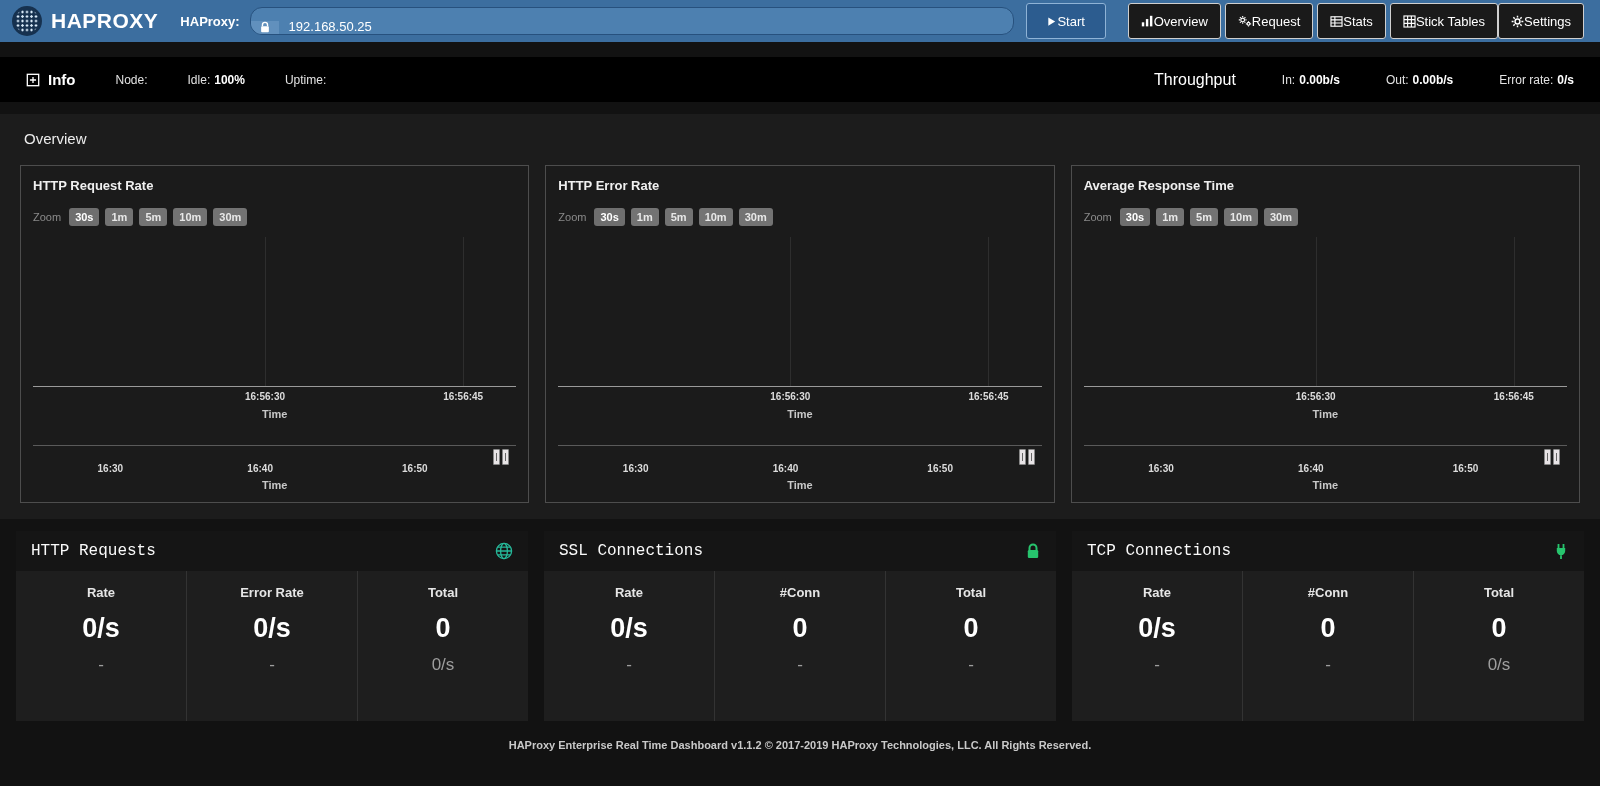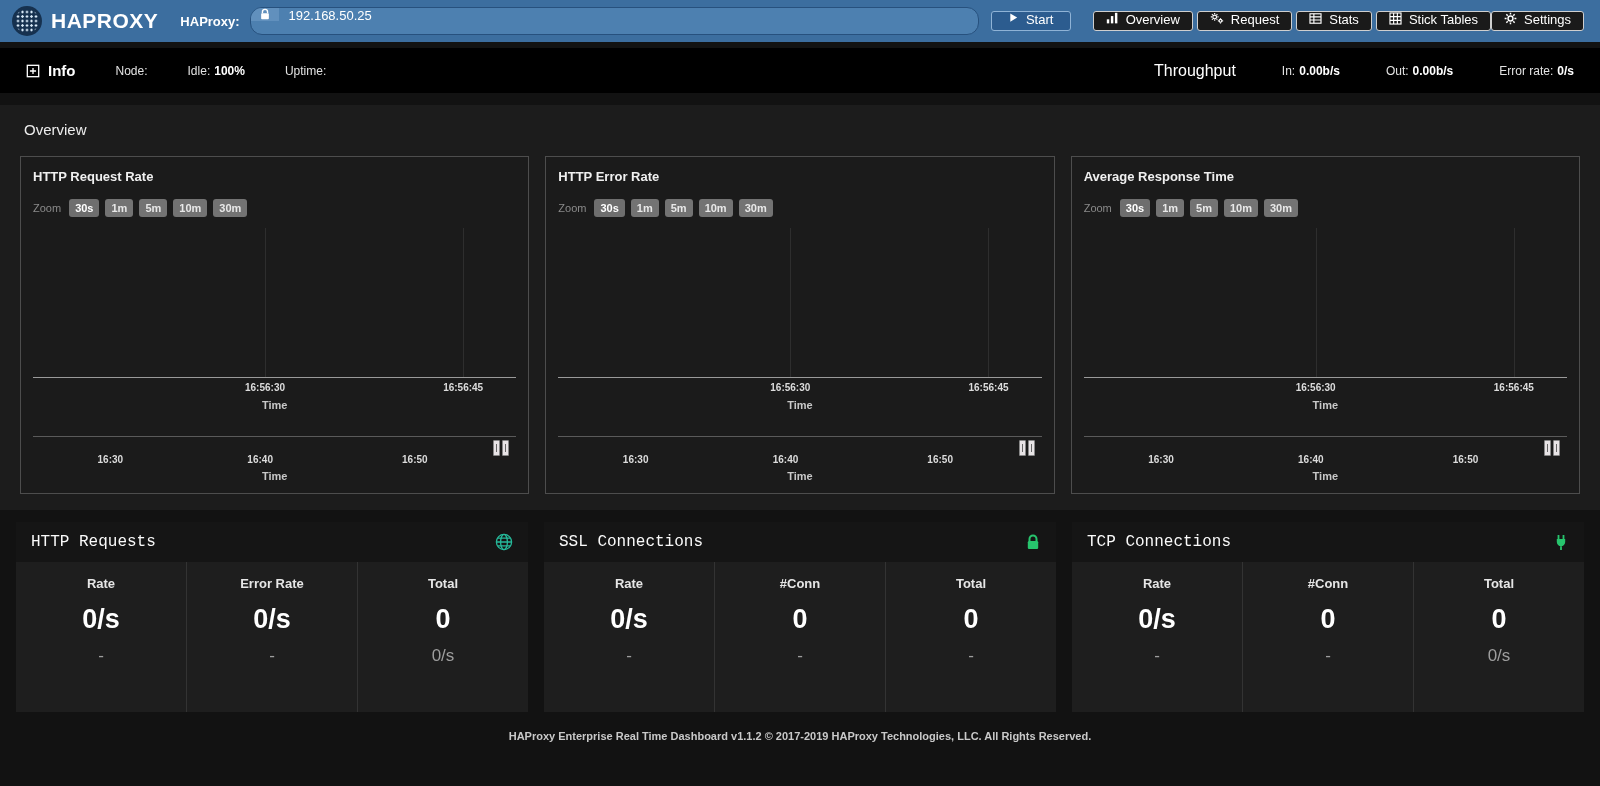--- a/index.html
+++ b/index.html
@@ -12,34 +12,34 @@
   .icon { display:inline-flex; align-items:center; justify-content:center; line-height:0; }
 
   
   .navbar { height:42px; background:#3c6e9f; display:flex; align-items:center; padding:0 12px; }
   .logo { width:30px; height:30px; border-radius:50%; background:#16314f; position:relative; flex:0 0 auto; }
   .logo::after { content:""; position:absolute; inset:3px; border-radius:50%;
     background-image:radial-gradient(#d8e9f8 0.9px, rgba(216,233,248,0) 1.4px);
     background-size:4.5px 4.5px; background-position:center; }
   .brand { font-size:21px; font-weight:bold; letter-spacing:.5px; margin-left:9px; }
   .hap-label { font-size:13px; font-weight:bold; margin-left:22px; white-space:nowrap; }
-  .addr-group { display:flex; align-items:flex-start; height:28px; margin-left:10px; flex:1;
+  .addr-group { display:flex; align-items:flex-end; height:28px; margin-left:10px; flex:1;
     border:1px solid #27517e; border-radius:12px; overflow:hidden; background:#4d80b0; }
   .addr-lock { width:28px; background:#6190bd; display:flex; align-items:center; justify-content:center; flex:0 0 auto; color:#fff; }
   .addr-input { flex:1; background:transparent; border:none; outline:none; color:#fff;
     font-size:13px; padding:0 10px; font-family:inherit; }
-  .btn { display:inline-flex; align-items:flex-start; gap:7px; height:20px; padding:0 12px;
+  .btn { display:inline-flex; align-items:center; height:36px; padding:0 12px;
     border-radius:3px; font-size:13px; color:#fff; cursor:pointer; white-space:nowrap; user-select:none; }
   .btn-start { background:#2c5c8f; border:1px solid #8fb3d6; margin-left:12px; width:80px; justify-content:center; }
   .nav-group { display:flex; gap:4px; margin-left:22px; }
   .btn-dark { background:#1a1a1a; border:1px solid #cfcfcf; }
   .btn-settings { margin-left:auto; margin-right:4px; }
 
   
-  .infobar { margin-top:6px; background:#000; height:45px; display:flex; align-items:center;
+  .infobar { margin-top:15px; background:#000; height:45px; display:flex; align-items:center;
     padding:0 26px; font-size:12px; color:#e3e3e3; }
   .info-toggle { display:flex; align-items:center; gap:8px; font-size:15px; font-weight:bold; color:#fff; cursor:pointer; }
   .info-item { margin-left:40px; white-space:nowrap; }
   .info-item b { margin-left:4px; color:#fff; }
   .infobar-right { margin-left:auto; display:flex; align-items:center; }
   .throughput { font-size:16px; color:#fff; }
   .tp-item { margin-left:46px; white-space:nowrap; }
   .tp-item b { margin-left:4px; color:#fff;text-align:right; }
 
   

